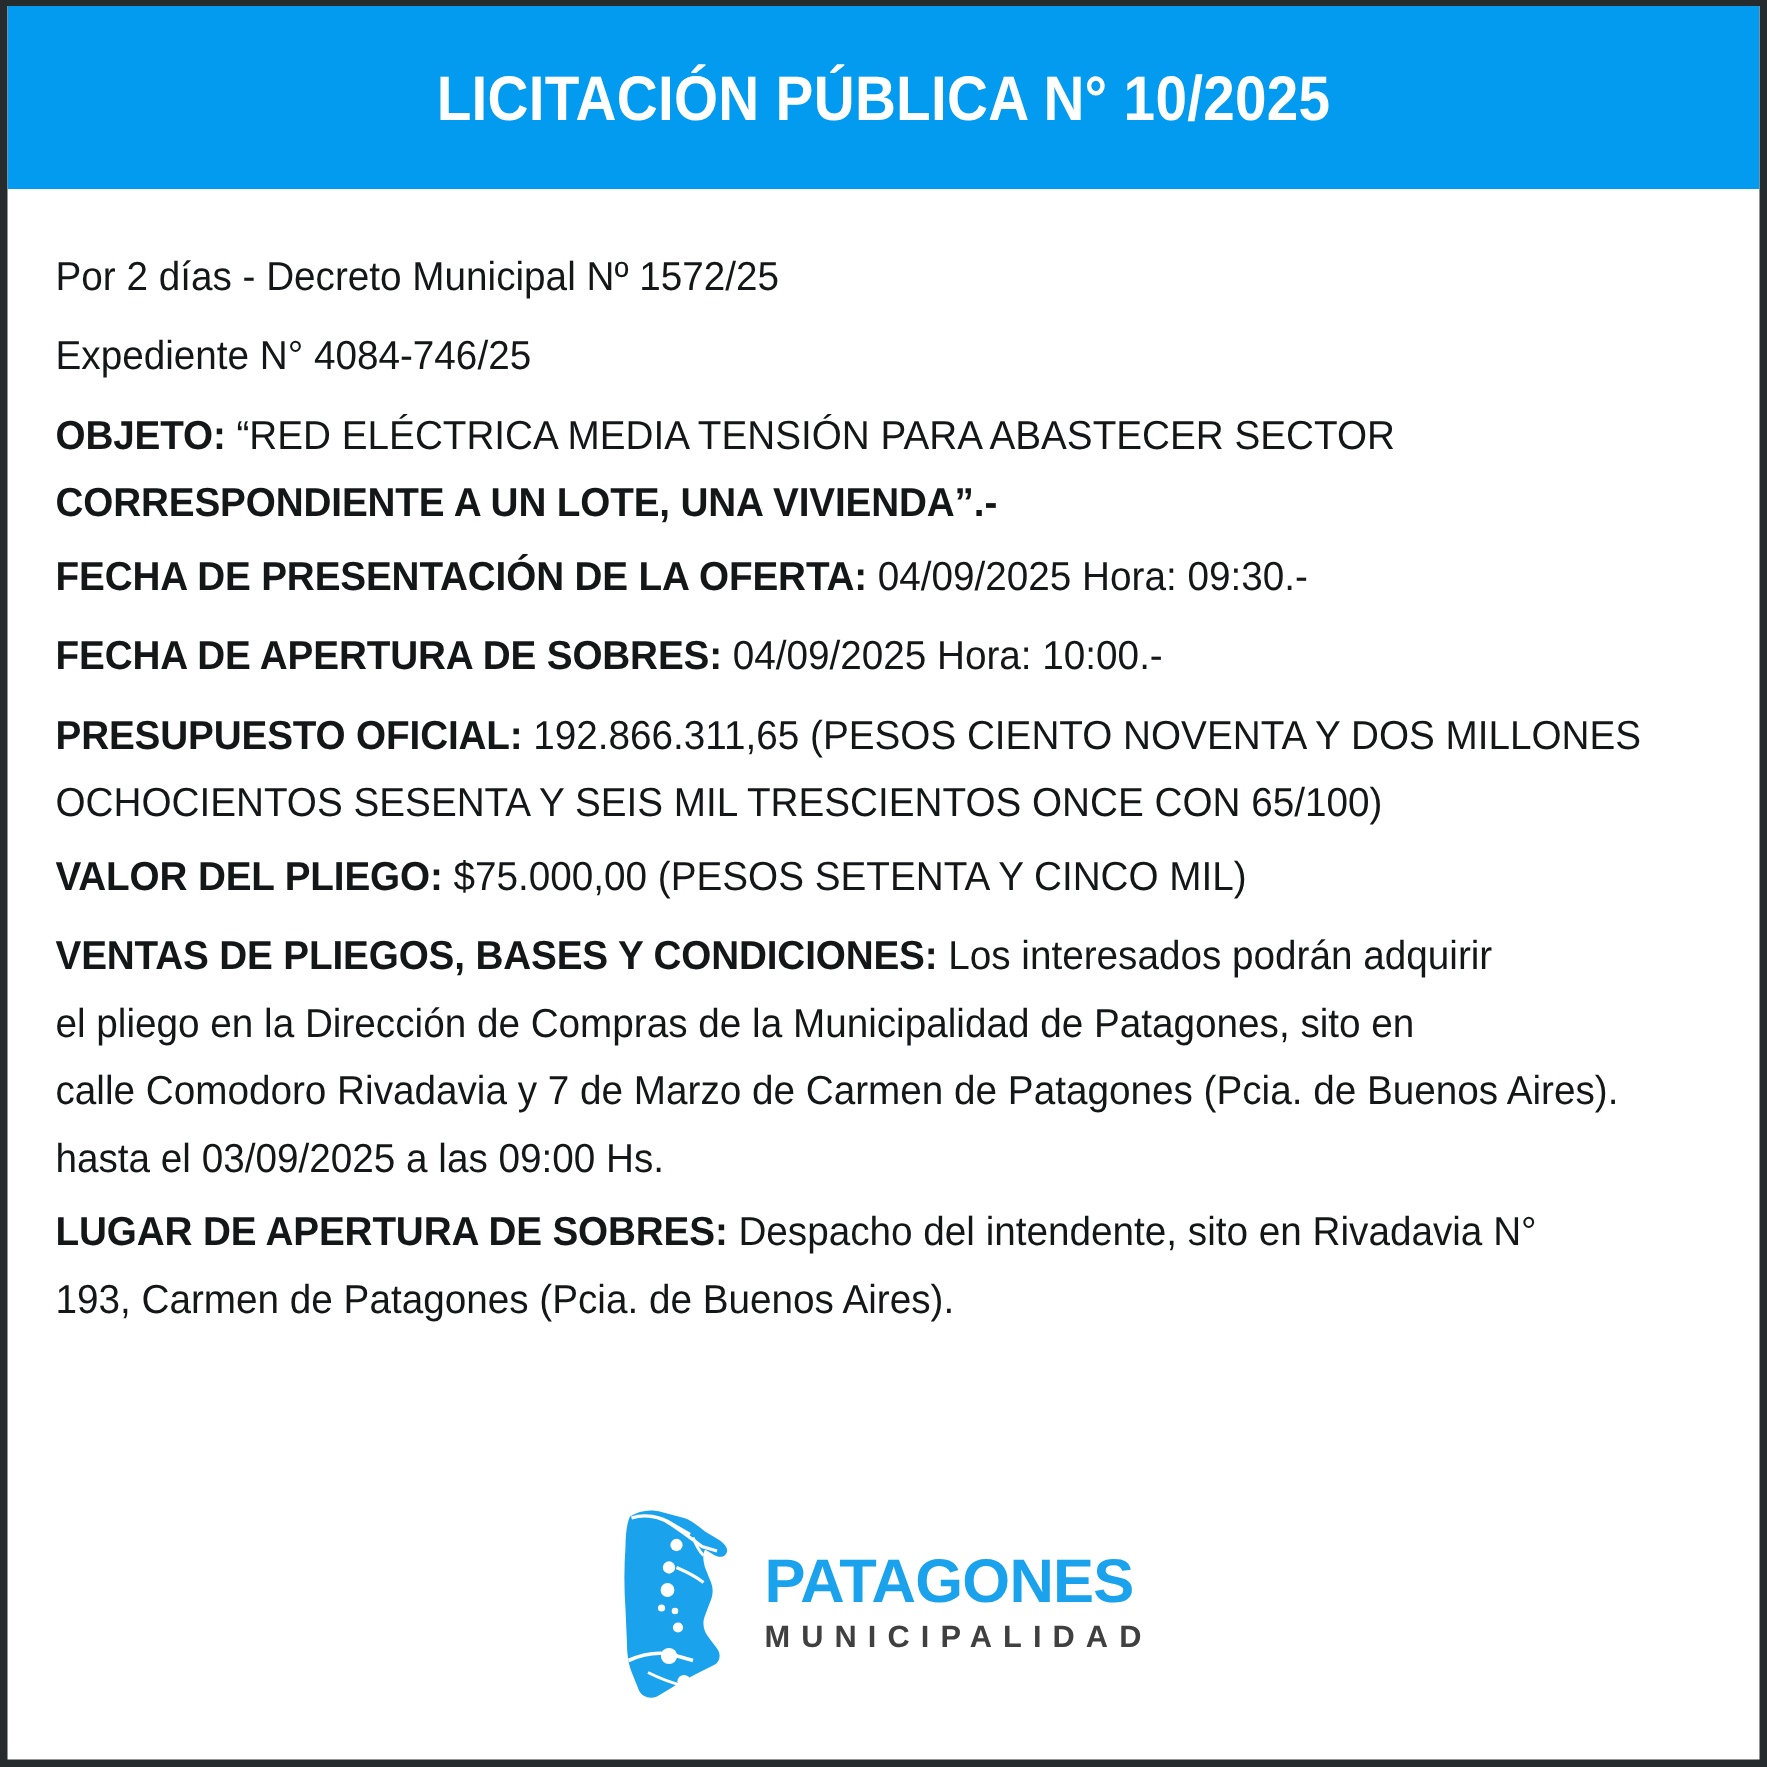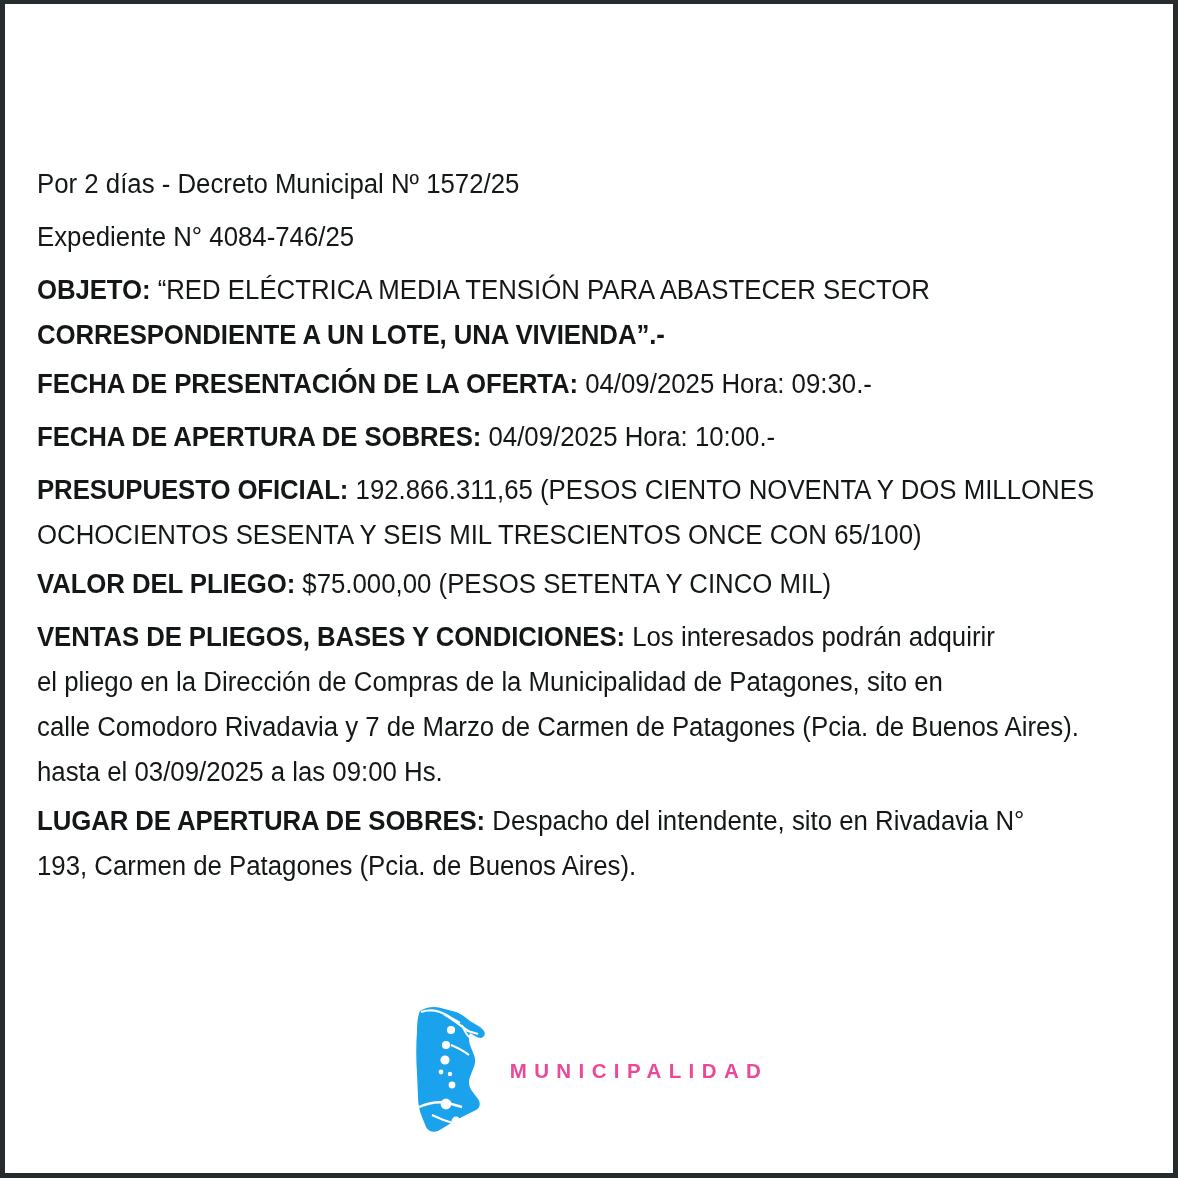--- a/index.html
+++ b/index.html
@@ -108,39 +108,42 @@
   .logo-name {
     font-size: 41px;
     font-weight: 700;
     color: #1aa3ec;
     letter-spacing: -0.5px;
     line-height: 1;
   }
   .logo-sub1 {
     font-size: 20.5px;
     font-weight: 700;
-    color: #ec4899;
+    color: #404040;
     letter-spacing: 7.4px;
     line-height: 1;
     margin-top: 7px;
   }
   .logo-sub2 {
     font-size: 23px;
     font-weight: 700;
     color: #1b1b1b;
     letter-spacing: 0.3px;
     line-height: 1;
     margin-top: 5px;
   }
 </style>
 </head>
 <body>
 
 <div class="page">
 
+  <div class="header-band">
+    <div class="header-title">LICITACIÓN PÚBLICA N° 10/2025</div>
+  </div>
 
   <div class="body-area">
 
     <p class="para">
       <span>Por 2 días - Decreto Municipal Nº 1572/25</span>
     </p>
 
     <p class="para">
       <span>Expediente N° 4084-746/25</span>
     </p>
@@ -223,18 +226,19 @@
       <circle cx="36" cy="42" r="4.1" fill="#ffffff"></circle>
       <circle cx="35" cy="57" r="4.6" fill="#ffffff"></circle>
       <circle cx="31" cy="69" r="2.4" fill="#ffffff"></circle>
       <circle cx="40" cy="71" r="2.2" fill="#ffffff"></circle>
       <circle cx="42" cy="82" r="3.4" fill="#ffffff"></circle>
       <circle cx="36" cy="101" r="5.4" fill="#ffffff"></circle>
       <circle cx="46" cy="118" r="4.4" fill="#ffffff"></circle>
     </svg>
 
     <div class="logo-text">
+      <div class="logo-name">PATAGONES</div>
       <div class="logo-sub1">MUNICIPALIDAD</div>
     </div>
 
   </div>
 
 </div>
 
 </body></html>

